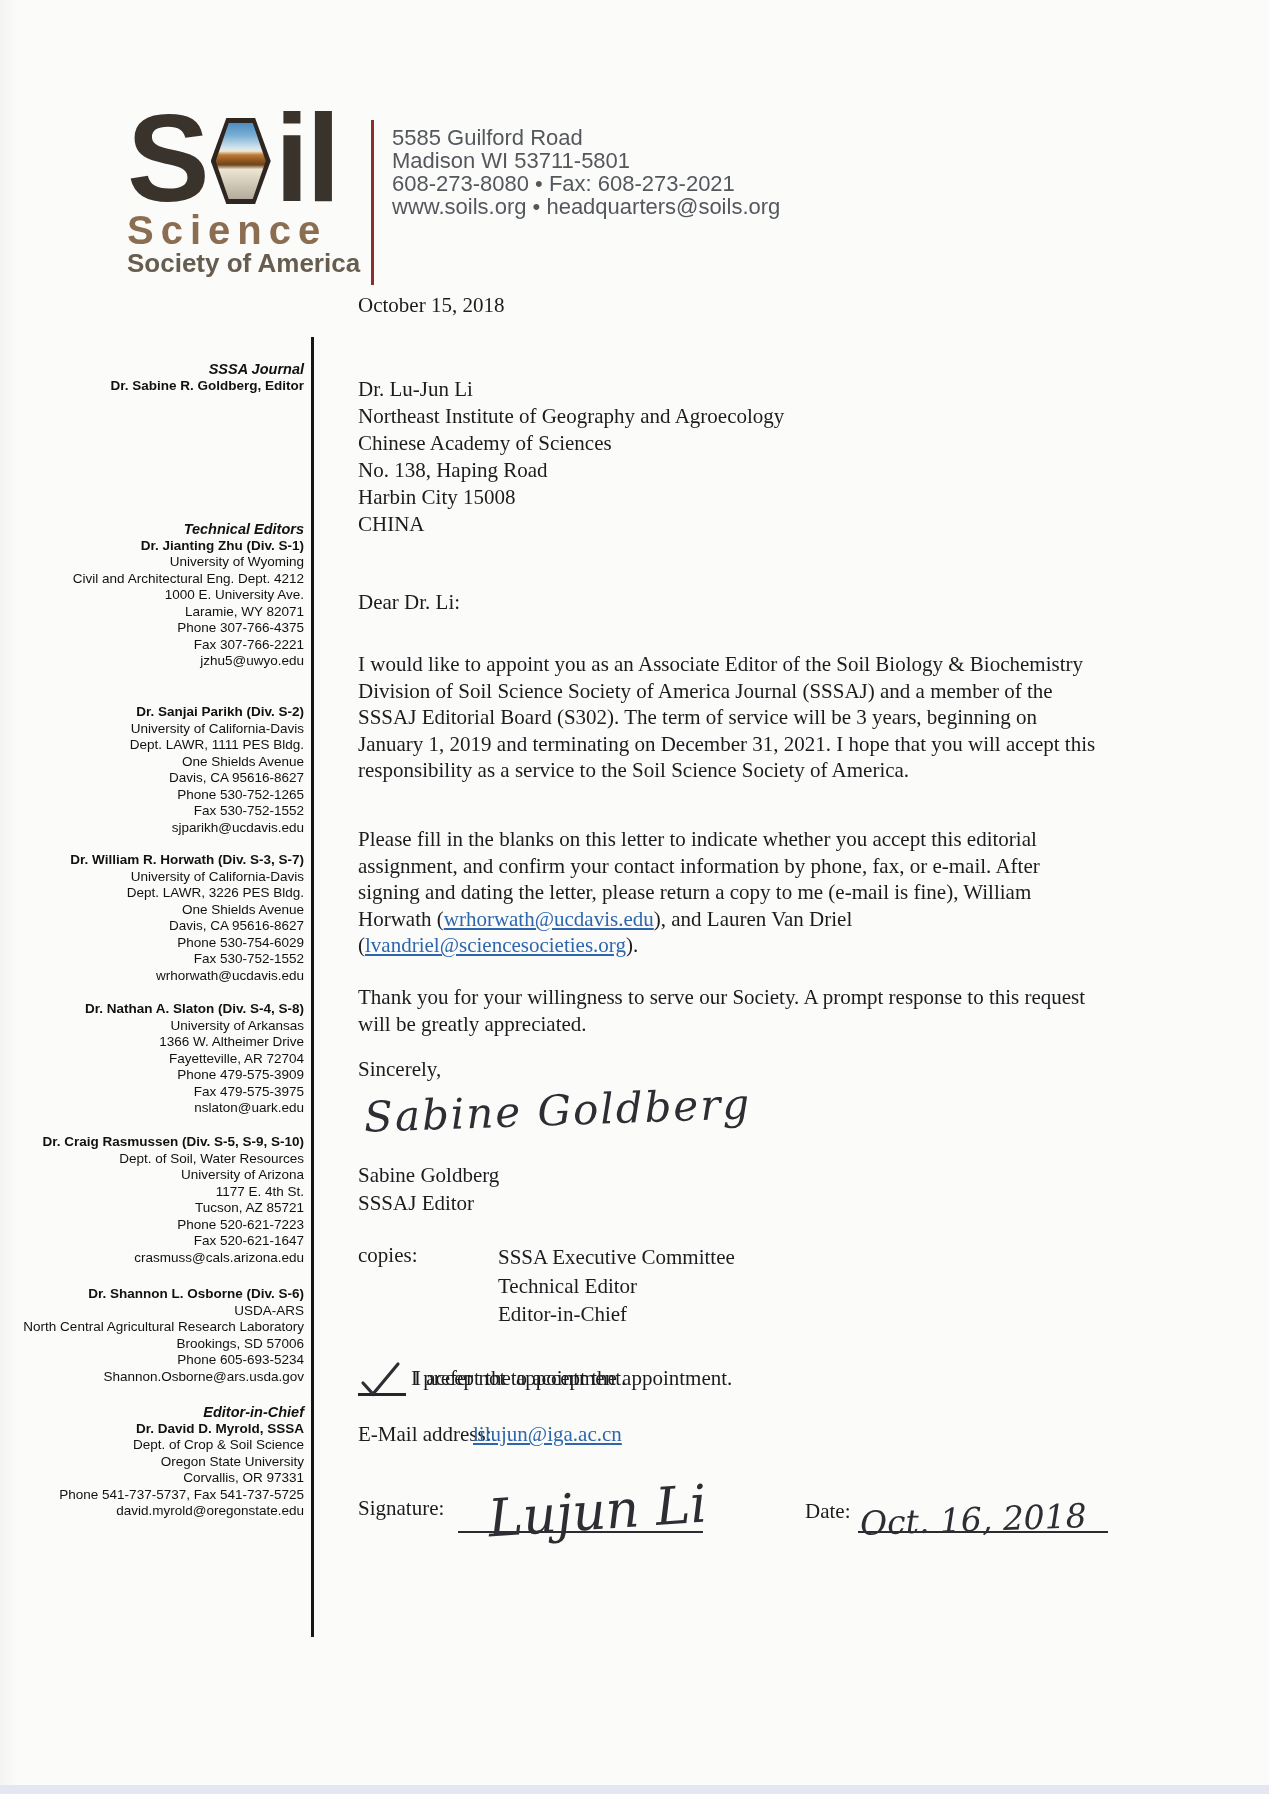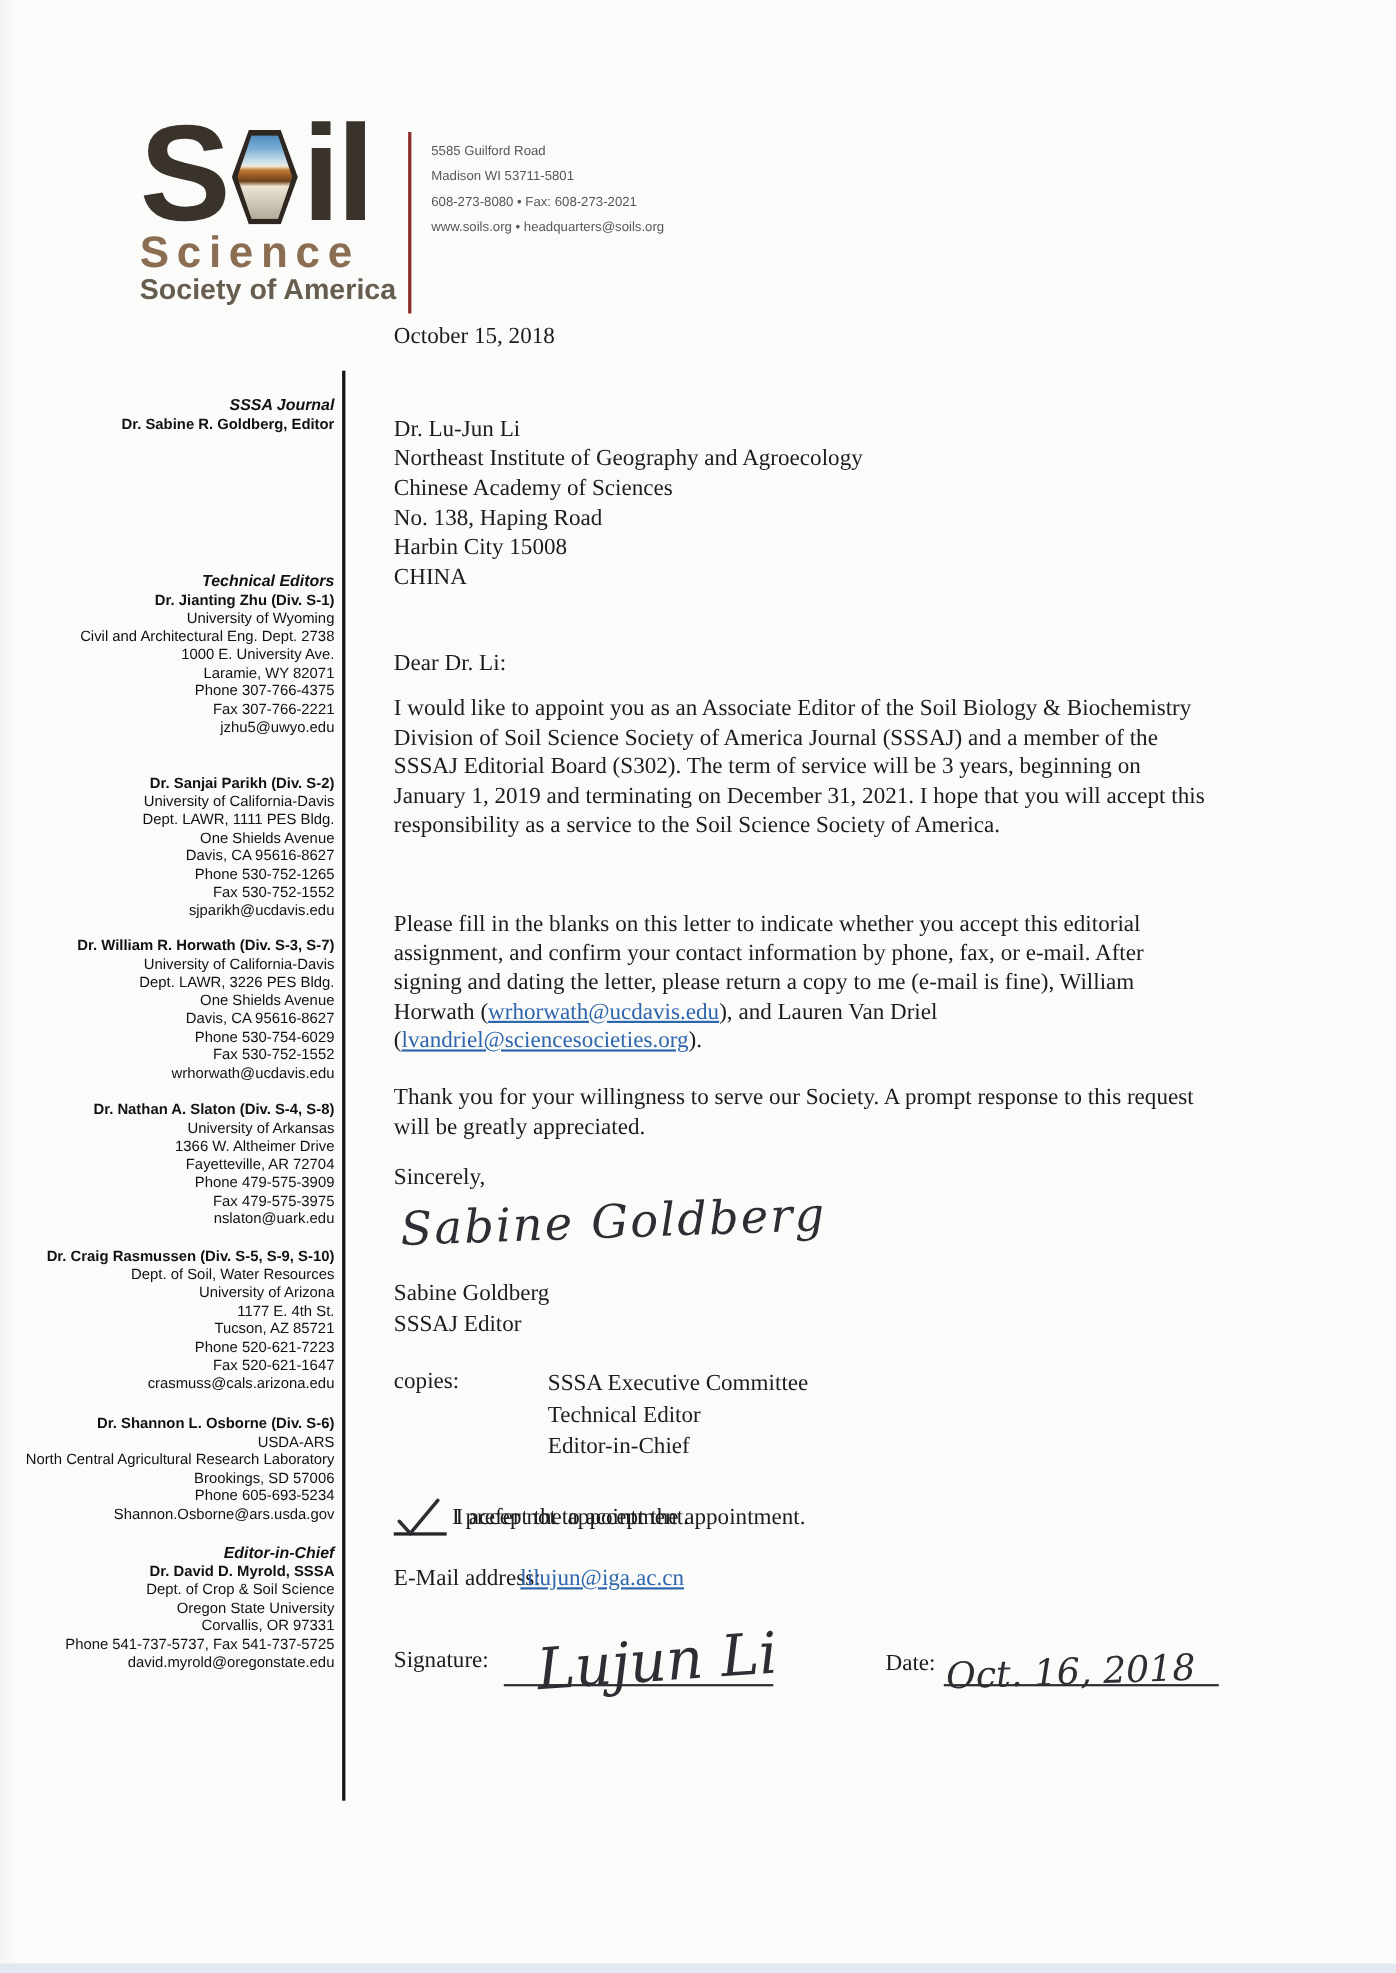--- a/index.html
+++ b/index.html
@@ -28,21 +28,21 @@
     position:absolute;inset:5px;
     clip-path:polygon(26% 0,74% 0,100% 50%,74% 100%,26% 100%,0 50%);
     background:linear-gradient(180deg,
       #4e8cc0 0%, #79aed4 16%, #cfe2ec 32%, #efe9d7 37%,
       #c07a33 42%, #8a5420 50%, #6e441c 55%,
       #ece5d4 61%, #d9d2c0 74%, #b3ac9c 100%);
   }
   .logo-science{font-weight:bold;font-size:40px;line-height:38px;color:#8b6d52;letter-spacing:7px;margin-top:3px;}
   .logo-society{font-weight:bold;font-size:26px;line-height:26px;color:#675d4f;letter-spacing:0px;margin-top:1px;}
   .red-rule{position:absolute;left:371px;top:120px;width:3px;height:165px;background:#8f2f2b;}
-  .hq-address{position:absolute;left:392px;top:126px;font-size:12px;line-height:23px;color:#54585d;}
+  .hq-address{position:absolute;left:392px;top:126px;font-size:22px;line-height:23px;color:#54585d;}
 
   
   .side-rule{position:absolute;left:311px;top:337px;width:2.5px;height:1300px;background:#161616;}
   .sidebar{position:absolute;left:0;top:16px;width:304px;height:100%;}
   .sb-block{position:absolute;right:0;width:100%;text-align:right;font-size:13.5px;line-height:16.5px;color:#111;}
   .sb-heading{font-weight:bold;font-style:italic;font-size:14.5px;}
   .sb-heading:empty{display:none;}
   .sb-strong{font-weight:bold;}
   .sidebar section:nth-of-type(1){top:345px;}
   .sidebar section:nth-of-type(2){top:505px;}
@@ -54,21 +54,21 @@
   .sidebar section:nth-of-type(8){top:1388px;}
 
   
   .letter{position:absolute;left:358px;top:0;width:742px;height:100%;
     font-family:"Liberation Serif",serif;font-size:21px;color:#1c1c1f;}
   .letter > *{position:absolute;left:0;}
   .m-date{top:293px;}
   .m-recipient{top:376px;line-height:27px;}
   .m-salutation{top:590px;}
   .m-p{margin:0;width:742px;line-height:26.5px;text-align:left;}
-  .m-p1{top:630px;}
+  .m-p1{top:651px;}
   .m-p2{top:826px;}
   .m-p3{top:984px;}
   .m-closing{top:1057px;}
   .email-link{color:#2e66ad;text-decoration:underline;cursor:pointer;}
   .handwriting{font-family:"DejaVu Serif",serif;font-style:italic;color:#2d2d34;white-space:nowrap;}
   .m-hand-sig{top:1086px;left:6px;font-size:42px;letter-spacing:2px;transform:rotate(-2deg);}
   .m-signer{top:1163px;}
   .m-title{top:1191px;}
   .m-copies{top:1243px;width:600px;}
   .copies-label{position:absolute;left:0;top:0;}
@@ -124,21 +124,21 @@
   <section class="sb-block">
         <div class="sb-heading">SSSA Journal</div>
         <div class="sb-strong">Dr. Sabine R. Goldberg, Editor</div>
       </section>
       <section class="sb-block">
         <div class="sb-heading">Technical Editors</div>
         <div class="sb-strong">Dr. Jianting Zhu (Div. S-1)</div>
         <div class="sb-lines">
 
         <div class="sb-line">University of Wyoming</div>
-          <div class="sb-line">Civil and Architectural Eng. Dept. 2738</div>
+          <div class="sb-line">Civil and Architectural Eng. Dept. 4212</div>
           <div class="sb-line">1000 E. University Ave.</div>
           <div class="sb-line">Laramie, WY 82071</div>
           <div class="sb-line">Phone 307-766-4375</div>
           <div class="sb-line">Fax 307-766-2221</div>
           <div class="sb-line">jzhu5@uwyo.edu</div>
         </div>
       </section>
       <section class="sb-block">
 
         <div class="sb-strong">Dr. Sanjai Parikh (Div. S-2)</div>

